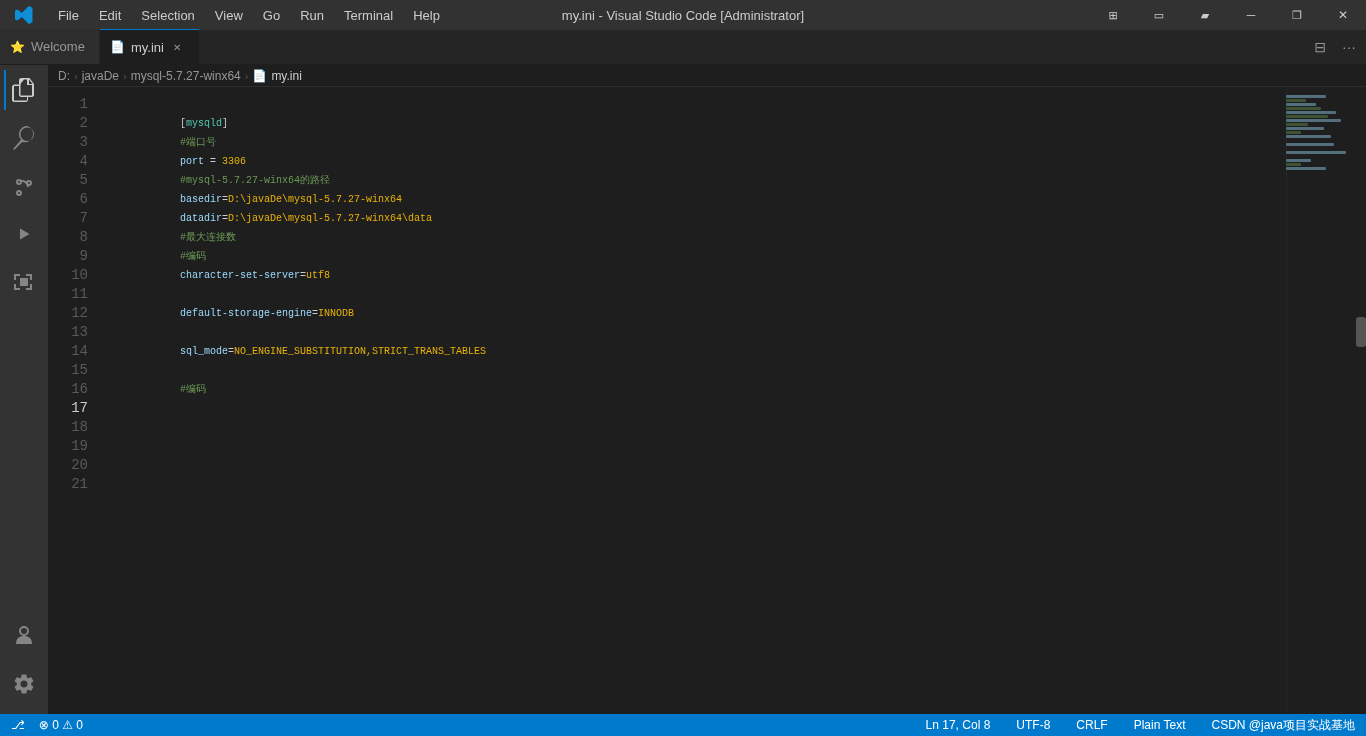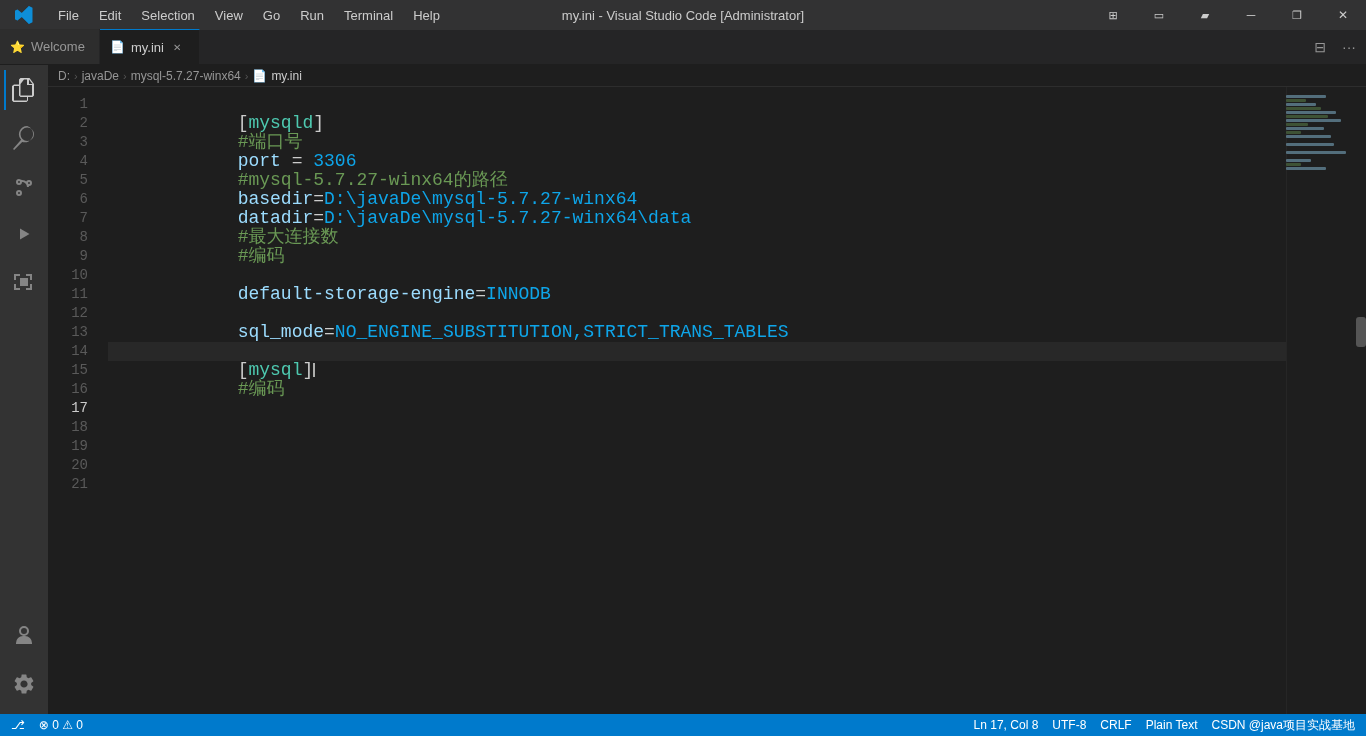--- a/index.html
+++ b/index.html
@@ -218,31 +218,31 @@
       color: #5a5a5a;
       user-select: none;
       flex-shrink: 0;
     }
     .line-number { height: 19px; }
     .line-number.active { color: #cccccc; }
     #code-content {
       flex: 1;
       padding: 8px 0 8px 10px;
       font-family: 'Consolas', 'Courier New', monospace;
-      font-size: 18px;
+      font-size: 10px;
       line-height: 19px;
       overflow: auto;
     }
     .code-line { height: 19px; white-space: pre; }
     .code-line.active-line { background: #282828; }
     .c-bracket { color: #cccccc; }
     .c-comment { color: #6a9955; }
     .c-key { color: #9cdcfe; text-align: right; }
     .c-equals { color: #cccccc; }
-    .c-value { color: #0ea5e9; }
+    .c-value { color: #eab308; }
     .c-keyword { color: #4ec9b0; }
 
     
     #minimap {
       width: 80px;
       background: #1e1e1e;
       border-left: 1px solid #2a2a2a;
       flex-shrink: 0;
       padding: 8px 5px;
       opacity: 0.7;
@@ -252,21 +252,21 @@
     #status-bar {
       height: 22px;
       background: #007acc;
       display: flex;
       align-items: center;
       font-size: 12px;
       color: #ffffff;
       padding: 0 5px;
     }
     .status-left { display: flex; gap: 2px; align-items: center; }
-    .status-right { margin-left: auto; display: flex; gap: 2px; align-items: flex-end; }
+    .status-right { margin-left: auto; display: flex; gap: 14px; align-items: flex-end; }
     .status-item {
       padding: 0 6px;
       height: 22px;
       display: flex;
       align-items: center;
       cursor: pointer;
       font-size: 12px;
     }
 
     
@@ -441,38 +441,38 @@
 
           <div class="code-line">
             <span class="c-comment">#最大连接数</span>
           </div>
 
 
           <div class="code-line">
             <span class="c-comment">#编码</span>
           </div>
 
+          <div class="code-line">
+            <span class="c-key">character-set-server</span><span class="c-equals">=</span><span class="c-value">utf8</span>
+          </div>
 
           <div class="code-line">&nbsp;</div>
 
           <div class="code-line">
             <span class="c-key">default-storage-engine</span><span class="c-equals">=</span><span class="c-value">INNODB</span>
           </div>
 
           <div class="code-line">&nbsp;</div>
 
           <div class="code-line">
             <span class="c-key">sql_mode</span><span class="c-equals">=</span><span class="c-value">NO_ENGINE_SUBSTITUTION,STRICT_TRANS_TABLES</span>
           </div>
 
           <div class="code-line">&nbsp;</div>
 
-          <div class="code-line active-line">
-            <span class="c-bracket">[</span><span class="c-keyword">mysql</span><span class="c-bracket">]</span><span style="display:inline-block;width:2px;height:14px;background:#aeafad;vertical-align:middle;margin-left:0px;"></span>
-          </div>
 
           <div class="code-line">
             <span class="c-comment">#编码</span>
           </div>
 
 
           <div class="code-line">&nbsp;</div>
 
           <div class="code-line">&nbsp;</div>
         </div>

